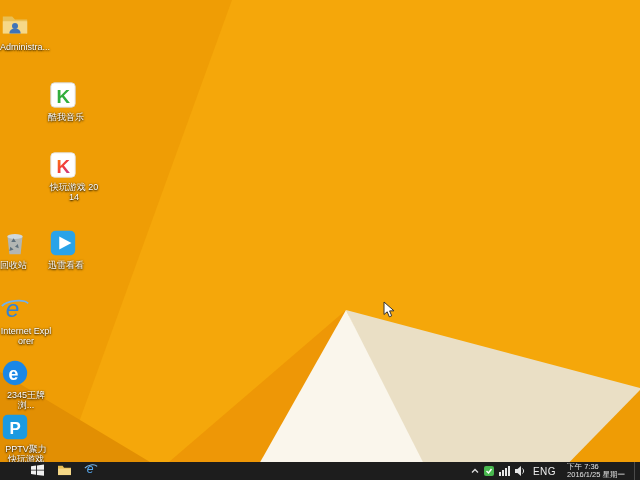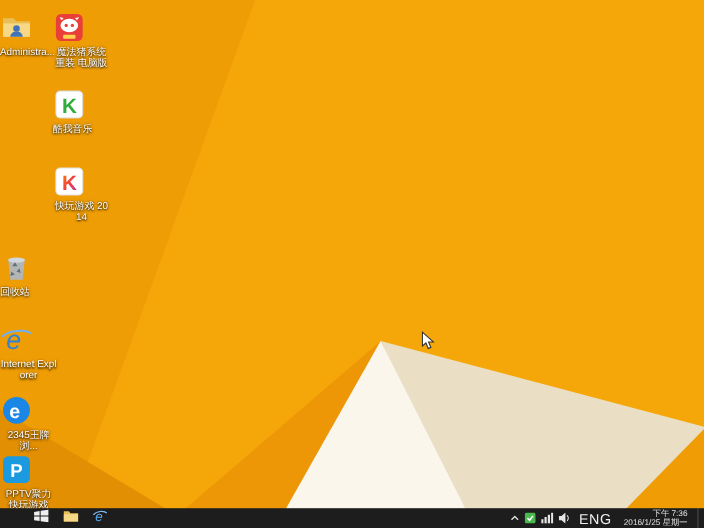--- a/index.html
+++ b/index.html
@@ -13,22 +13,22 @@
   .cell .ic svg{width:30px;height:30px;display:block;}
   .lbl{font-size:9px;line-height:10px;color:#fff;text-align:center;
        text-shadow:0 1px 2px rgba(0,0,0,.9),0 0 2px rgba(0,0,0,.55);
        max-width:52px;word-break:break-all;}
   
   #taskbar{position:absolute;left:0;bottom:0;width:640px;height:18px;background:#1d1d1d;
            display:flex;align-items:center;z-index:10;color:#e8e8e8;}
   .tb-btn{height:18px;display:flex;align-items:center;justify-content:center;padding:0 6px;}
   #tray{margin-left:auto;display:flex;align-items:center;gap:5px;height:18px;}
   .tray-ic{display:flex;align-items:center;}
-  #lang{font-size:13px;color:#eee;letter-spacing:.5px;padding:0 2px;}
-  #clock{font-size:7.5px;line-height:8px;color:#e2e2e2;text-align:right;padding:0 4px;display:flex;flex-direction:column;justify-content:center;height:18px;}
+  #lang{font-size:10px;color:#eee;letter-spacing:.5px;padding:0 2px;}
+  #clock{font-size:7.5px;line-height:8px;color:#e2e2e2;padding:0 4px;display:flex;flex-direction:column;justify-content:center;height:18px;}
   #show-desktop{width:5px;height:18px;border-left:1px solid #4a4a4a;}
   #cursor{position:absolute;left:383px;top:301px;z-index:50;pointer-events:none;}
 </style>
 </head>
 <body>
 
 <div id="screen">
 
   <svg id="wallpaper" viewBox="0 0 640 480" preserveAspectRatio="none">
     <rect x="0" y="0" width="640" height="480" fill="#f5a70a"></rect>
@@ -88,33 +88,20 @@
   <div class="cell" style="left:0px;top:412px">
     <div class="ic">
       <svg viewBox="0 0 32 32">
           <rect x="3" y="3" width="26" height="26" rx="5" fill="#1b9ae0"></rect>
           <text x="10" y="23" font-size="18" font-weight="bold" fill="#fff">P</text>
         </svg>
     </div>
     <div class="lbl">PPTV聚力 快玩游戏</div>
   </div>
 
-  <div class="cell" style="left:48px;top:10px">
-    <div class="ic">
-      <svg viewBox="0 0 32 32">
-          <rect x="3" y="3" width="26" height="26" rx="5" fill="#e84038"></rect>
-          <ellipse cx="16" cy="14" rx="8.5" ry="6.5" fill="#fff"></ellipse>
-          <circle cx="13" cy="14" r="1.6" fill="#e84038"></circle>
-          <circle cx="19" cy="14" r="1.6" fill="#e84038"></circle>
-          <path d="M8.5 9l-2-3 4 .8zM23.5 9l2-3-4 .8z" fill="#fff"></path>
-          <rect x="10" y="23" width="12" height="4" rx="1" fill="#ffd24a"></rect>
-        </svg>
-    </div>
-    <div class="lbl">魔法猪系统重装 电脑版</div>
-  </div>
 
   <div class="cell" style="left:48px;top:80px">
     <div class="ic">
       <svg viewBox="0 0 32 32">
           <rect x="3" y="3" width="26" height="26" rx="4" fill="#fff" stroke="#d8d8d8"></rect>
           <text x="9" y="24" font-size="20" font-weight="bold" fill="#31ad3c">K</text>
         </svg>
     </div>
     <div class="lbl">酷我音乐</div>
   </div>
@@ -129,20 +116,29 @@
               <stop offset="1" stop-color="#b8389c"></stop>
             </linearGradient>
           </defs>
           <rect x="3" y="3" width="26" height="26" rx="4" fill="#fff" stroke="#e2e2e2"></rect>
           <text x="9" y="24" font-size="20" font-weight="bold" fill="url(#gk)">K</text>
         </svg>
     </div>
     <div class="lbl">快玩游戏 2014</div>
   </div>
 
+  <div class="cell" style="left:48px;top:228px">
+    <div class="ic">
+      <svg viewBox="0 0 32 32">
+          <rect x="3" y="3" width="26" height="26" rx="5" fill="#2aa3e8"></rect>
+          <path d="M12 9l13 7-13 7z" fill="#fff"></path>
+        </svg>
+    </div>
+    <div class="lbl">迅雷看看</div>
+  </div>
 
 
 
   <div id="taskbar">
     <div class="tb-btn" style="margin-left:24px">
       <span>
         <svg viewBox="0 0 16 14" width="15" height="13">
             <g fill="#efefef">
               <path d="M1 3.6L6.4 2.8v4.4H1z"></path>
               <path d="M7.4 2.6L15 1.6v5.6H7.4z"></path>

